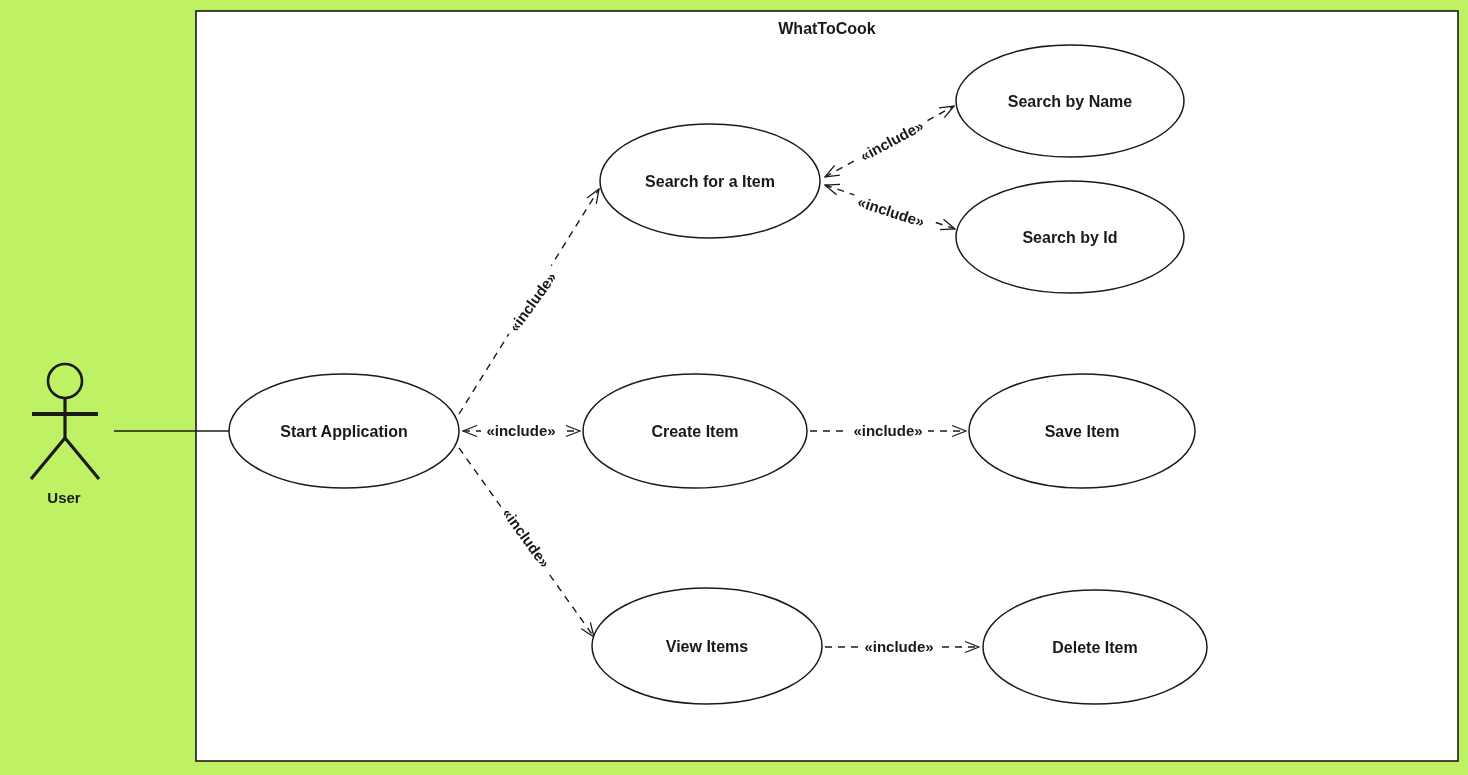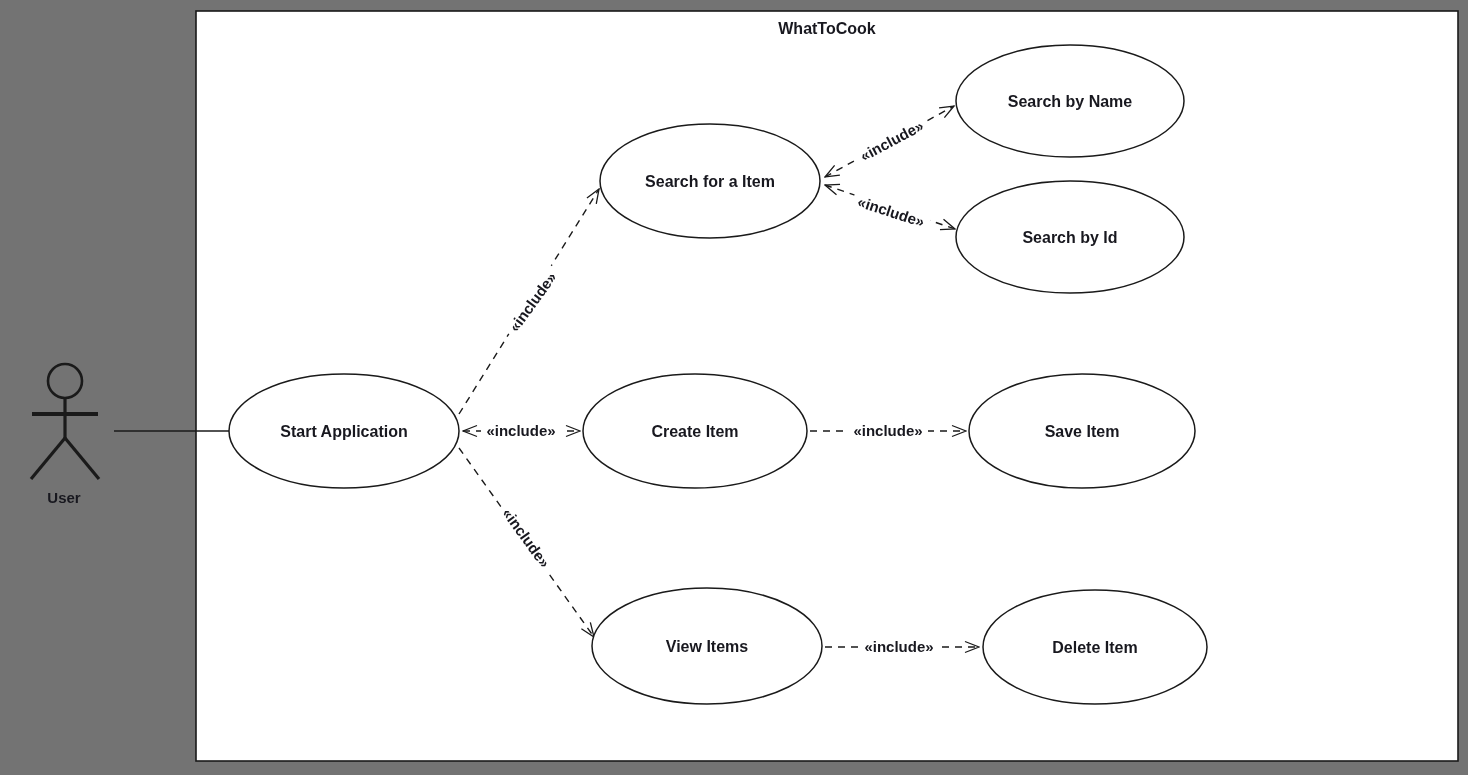--- a/index.html
+++ b/index.html
@@ -4,21 +4,21 @@
 <style>
   html, body {
     margin: 0;
     padding: 0;
     background: #ffffff;
   }
   .stage {
     position: relative;
     width: 1468px;
     height: 775px;
-    background: #737373;
+    background: #bef264;
     font-family: "Liberation Sans", "DejaVu Sans", sans-serif;
   }
   svg text {
     font-family: "Liberation Sans", "DejaVu Sans", sans-serif;
     font-weight: 700;
     fill: #18181f;
   }
   .uc-label   { font-size: 16px; }
   .inc-label  { font-size: 15px; }
   .sys-title  { font-size: 16px; }

